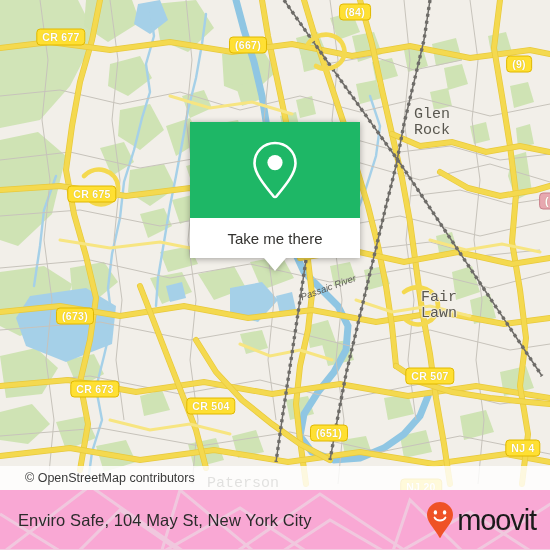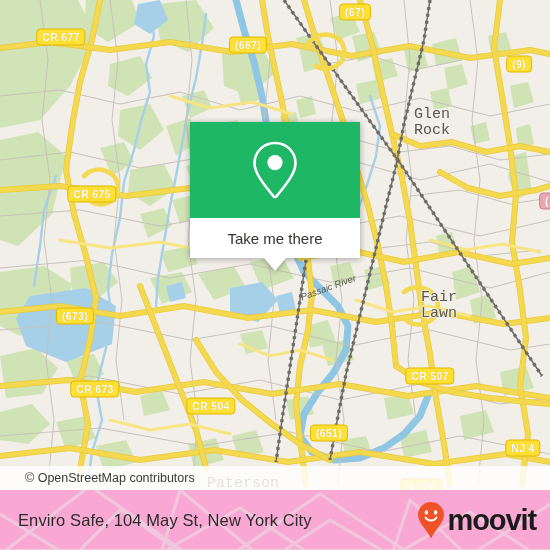--- a/index.html
+++ b/index.html
@@ -105,21 +105,21 @@
   .footer-title{
     position:absolute;left:18px;top:0;height:60px;
     display:flex;align-items:center;
     color:#2b2b2b;font-size:16.5px;letter-spacing:.1px;white-space:nowrap;
   }
   .brand{
     position:absolute;right:14px;top:0;height:60px;
     display:flex;align-items:center;gap:2px;
   }
   .brand-word{
-    color:#1b1b1b;font-size:29px;font-weight:bold;
+    color:#1b1b1b;font-size:29px;font-weight:normal;
     letter-spacing:-1.1px;line-height:29px;
   }
 </style>
 </head>
 <body>
 
 <div id="root">
 
   <div class="map">
 
@@ -320,21 +320,21 @@
 
       <g>
         <path class="rd" d="M308,44 C318,30 340,32 344,48 C348,64 328,74 316,66"></path>
         <path class="rd" d="M404,292 C418,282 438,290 438,306 C438,322 418,330 406,320"></path>
         <path class="rd" d="M84,176 C96,164 116,170 118,186 C120,202 100,210 90,200"></path>
       </g>
     </svg>
 
     <div class="shield" style="left:61px;top:37px">CR 677</div>
     <div class="shield" style="left:248px;top:45px">(667)</div>
-    <div class="shield" style="left:355px;top:12px">(67)</div>
+    <div class="shield" style="left:355px;top:12px">(84)</div>
     <div class="shield" style="left:519px;top:64px">(9)</div>
     <div class="shield" style="left:92px;top:194px">CR 675</div>
     <div class="shield" style="left:75px;top:316px">(673)</div>
     <div class="shield" style="left:95px;top:389px">CR 673</div>
     <div class="shield" style="left:211px;top:406px">CR 504</div>
     <div class="shield" style="left:430px;top:376px">CR 507</div>
     <div class="shield" style="left:329px;top:433px">(651)</div>
     <div class="shield" style="left:523px;top:448px">NJ 4</div>
     <div class="shield" style="left:421px;top:487px">NJ 20</div>
     <div class="shield rose" style="left:547px;top:201px">(</div>

